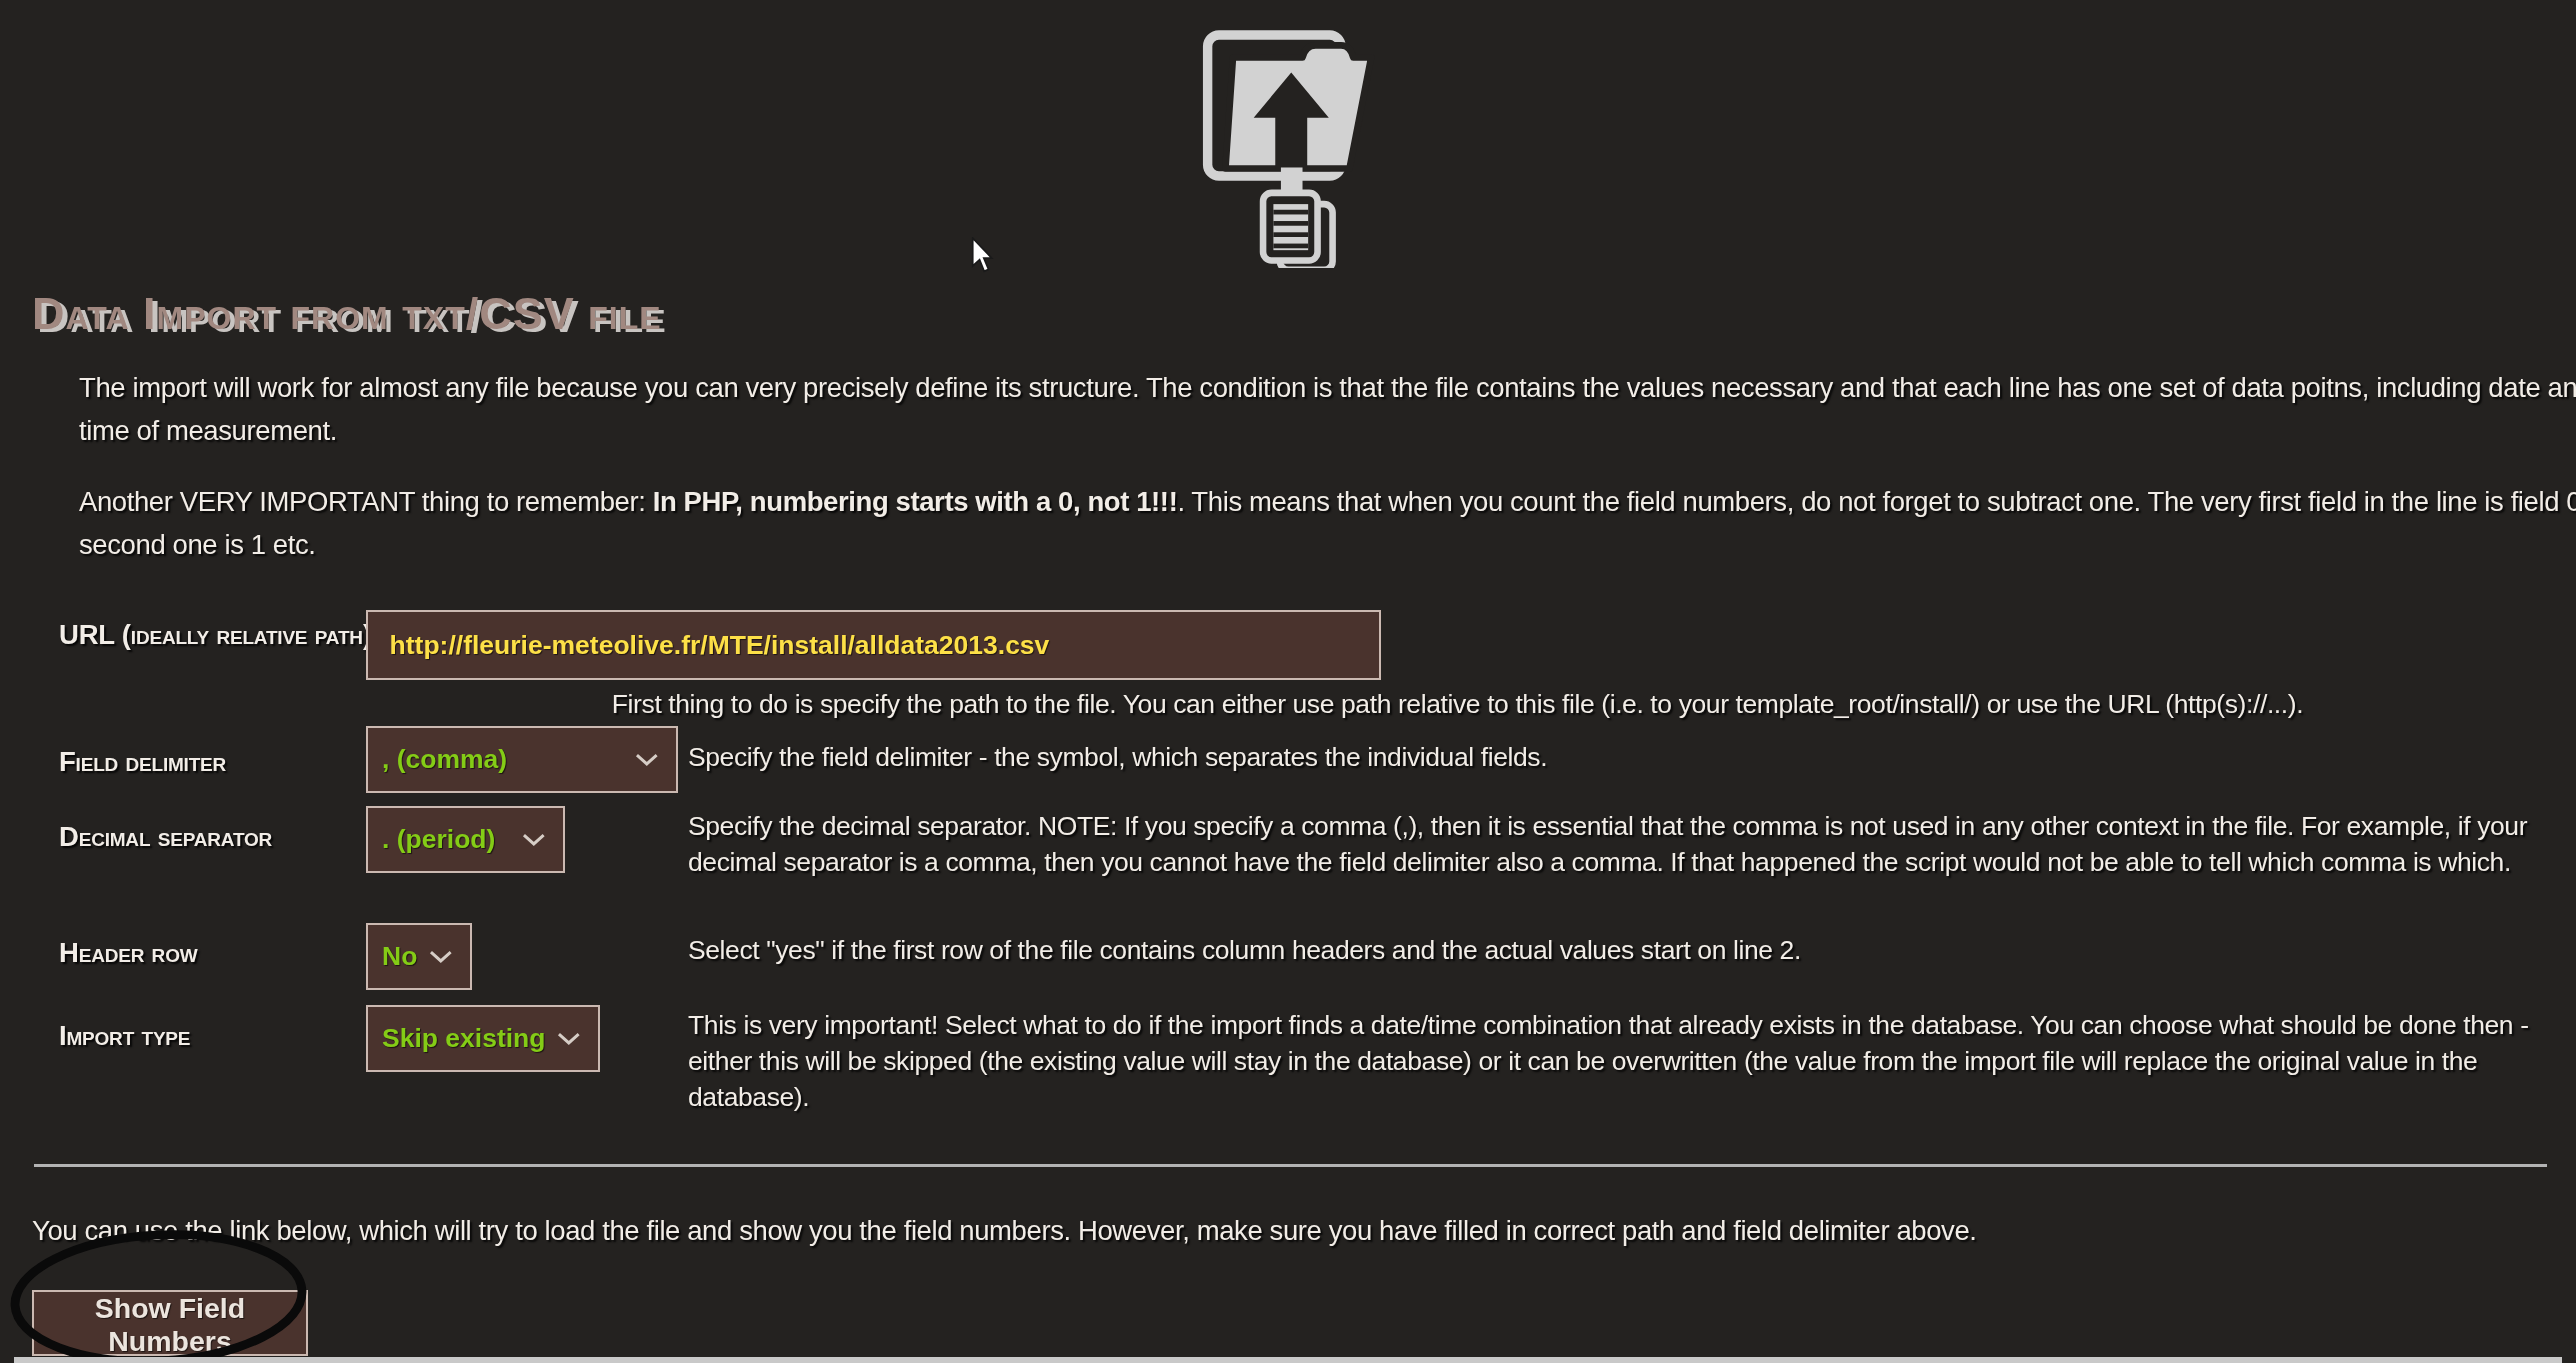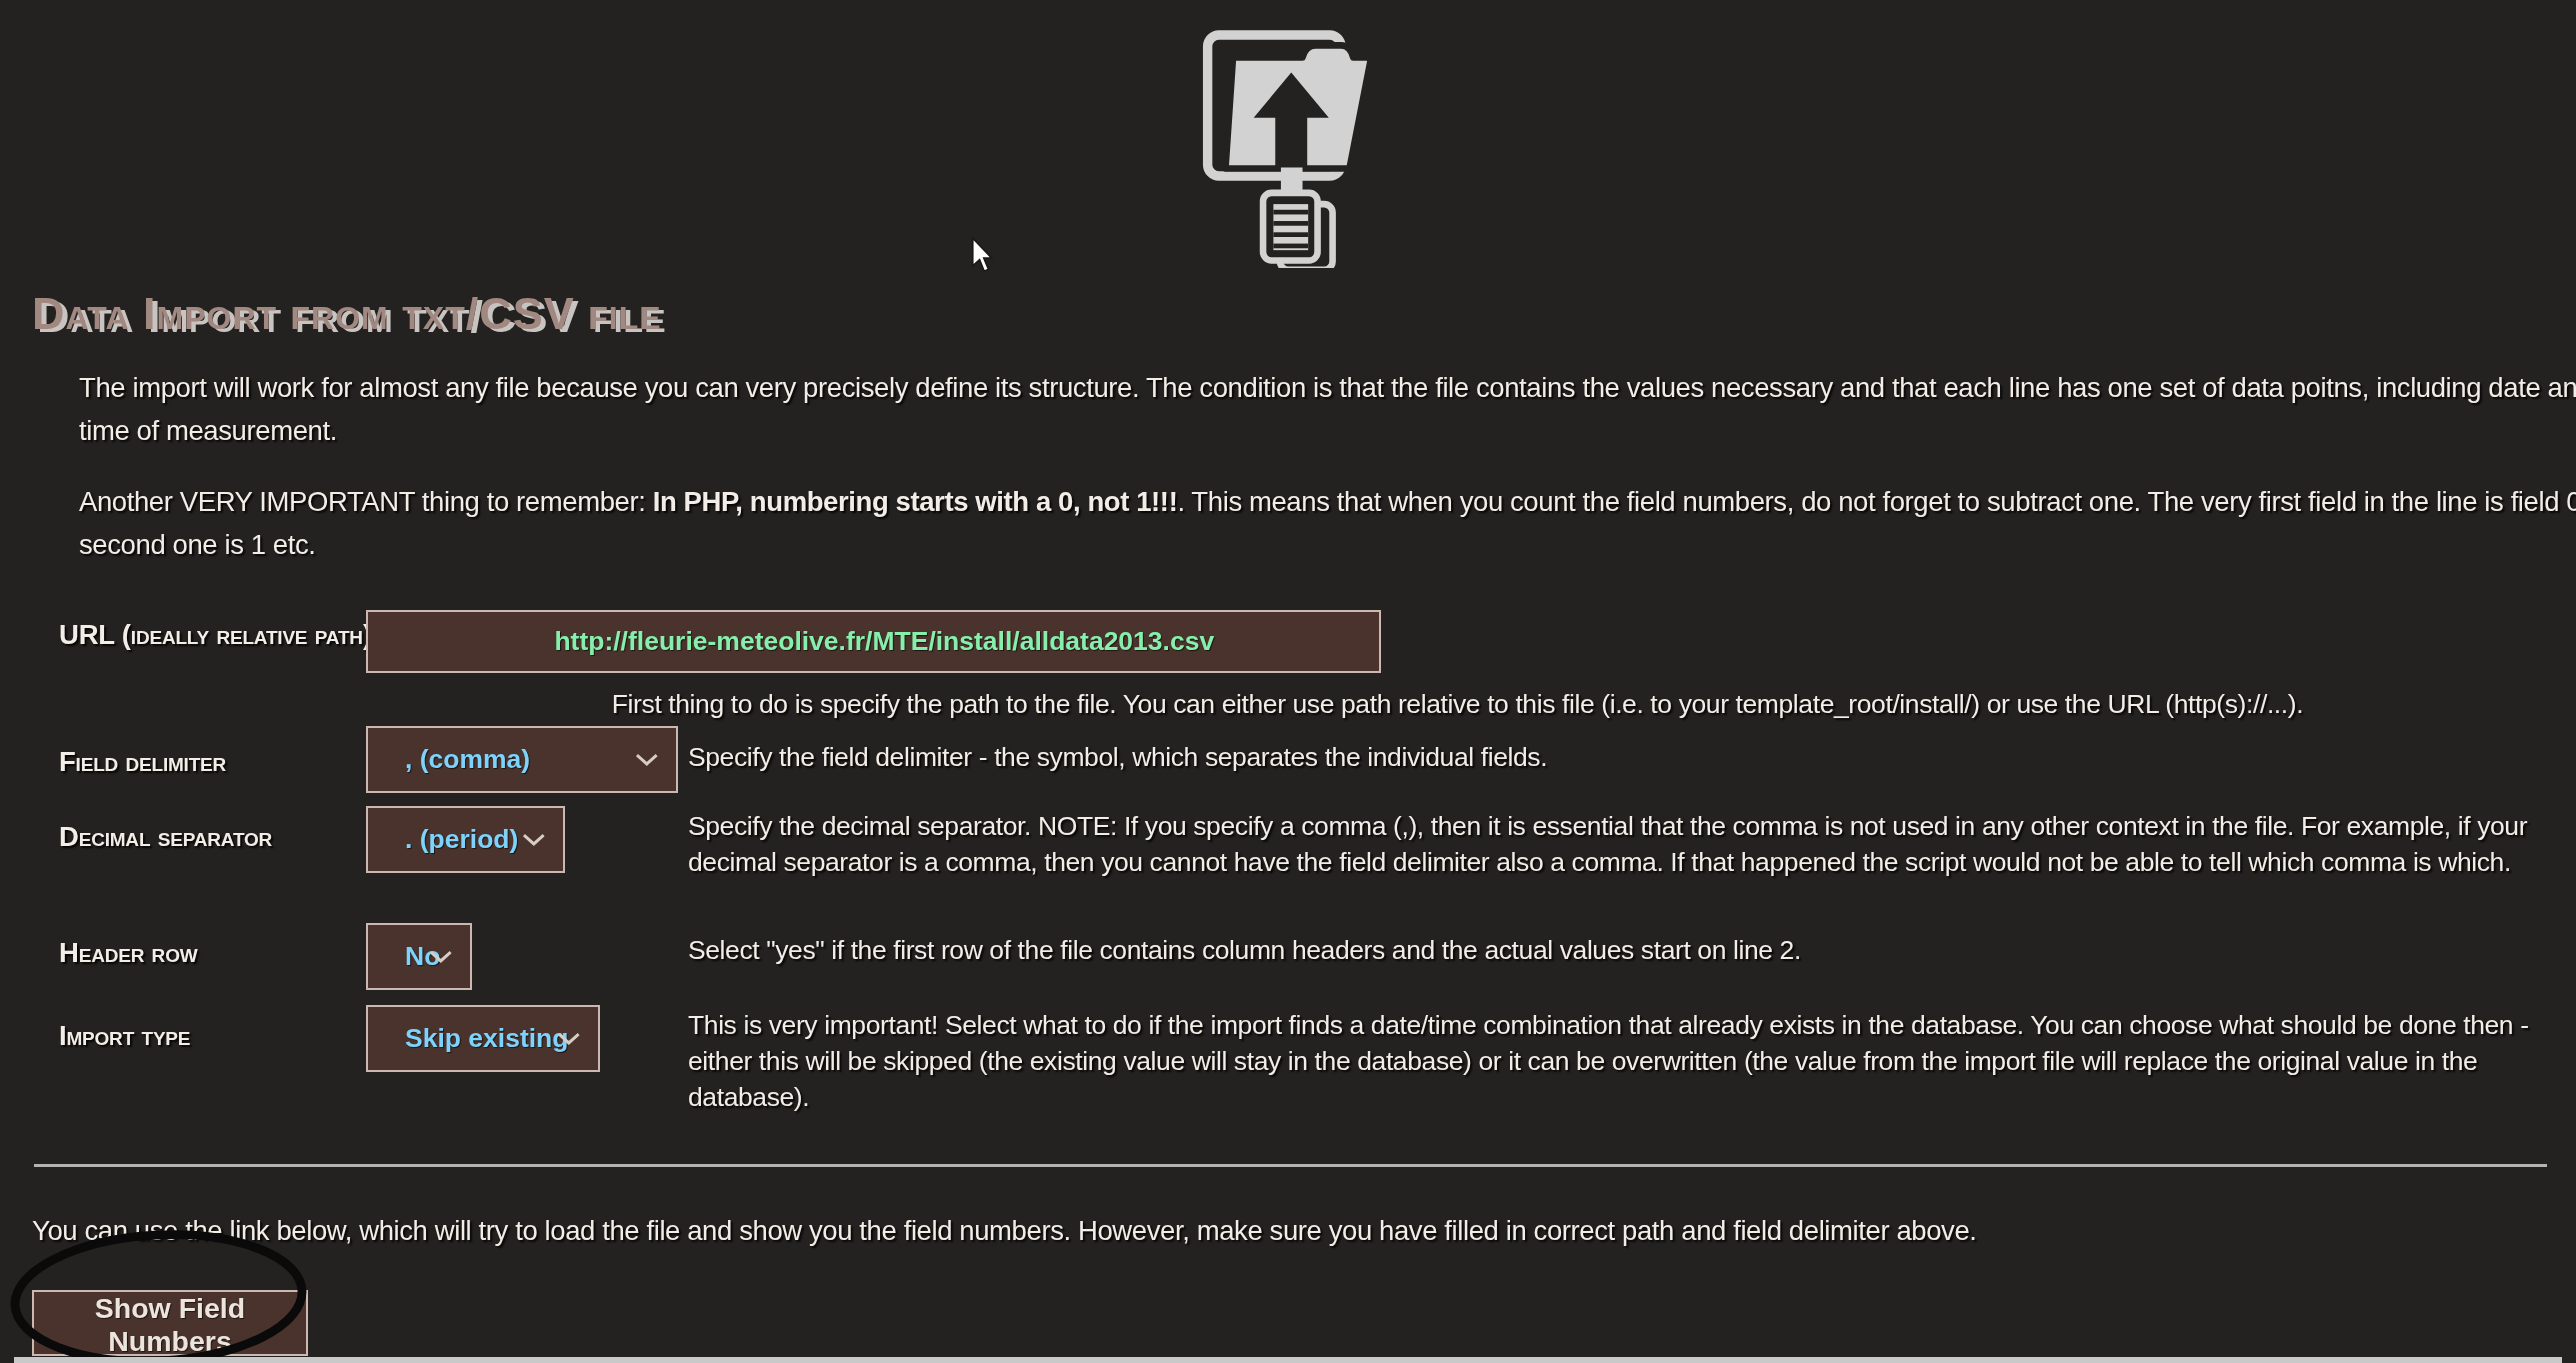--- a/index.html
+++ b/index.html
@@ -49,39 +49,38 @@
 
   
   .field-label{
     left:59px; width:315px;
     font-size:27.5px; font-weight:bold;
     font-variant:small-caps;
     line-height:45px;
     letter-spacing:-0.2px;
   }
   .url-input{
-    left:366px; top:610px; width:1015px; height:63px;
+    left:366px; top:610px; width:1015px; height:70px;
     background:var(--panel);
     border:2px solid var(--panel-border);
-    color:#86efac;
+    color:#fde047;
     font-family:"Liberation Sans", sans-serif;
     font-size:26.5px; font-weight:bold;
     padding:0 0 0 21.6px;
     outline:none;
     text-shadow:1px 1px 1px rgba(0,0,0,0.6);
-    text-align:center;
   }
   .selectbox{
     background:var(--panel);
     border:2px solid var(--panel-border);
     height:67px;
     display:flex; align-items:center;
-    padding-left:37px;
+    padding-left:14px;
     font-size:26.5px; font-weight:bold;
-    color:#7dd3fc;
+    color:#84cc16;
     text-shadow:1px 1px 1px rgba(0,0,0,0.6);
     cursor:default;
   }
   .selectbox .chev{
     position:absolute; right:17.7px; top:50%;
     transform:translateY(-50%);
     display:block; line-height:0;
   }
   .help{
     font-size:26.5px; line-height:36px;

